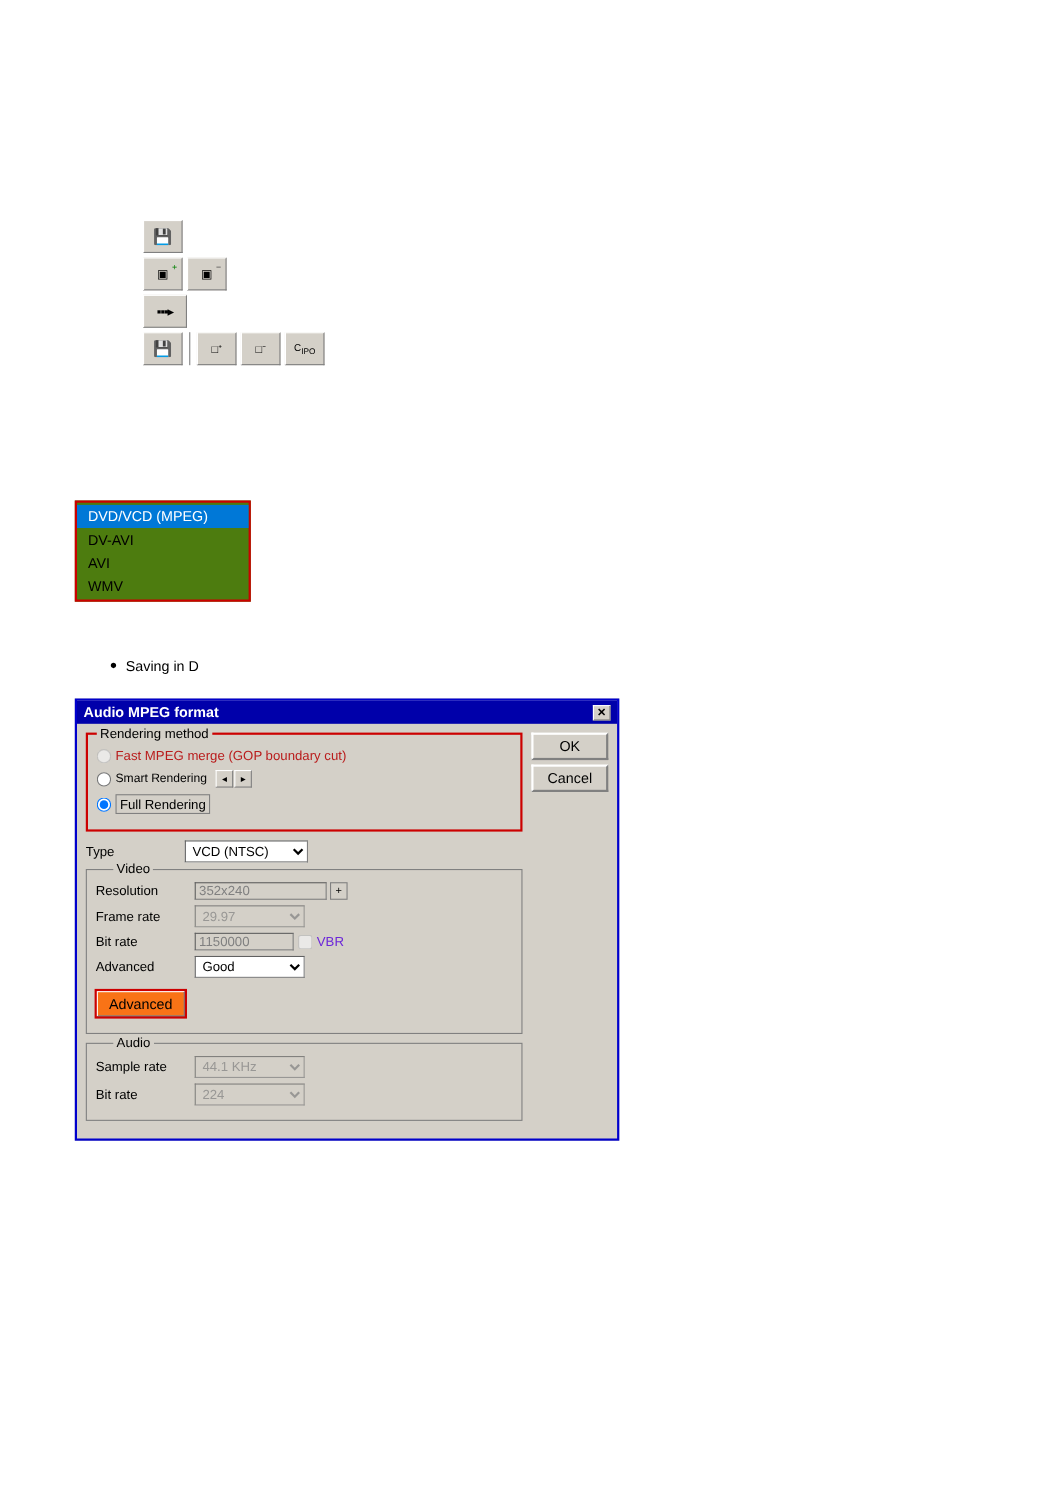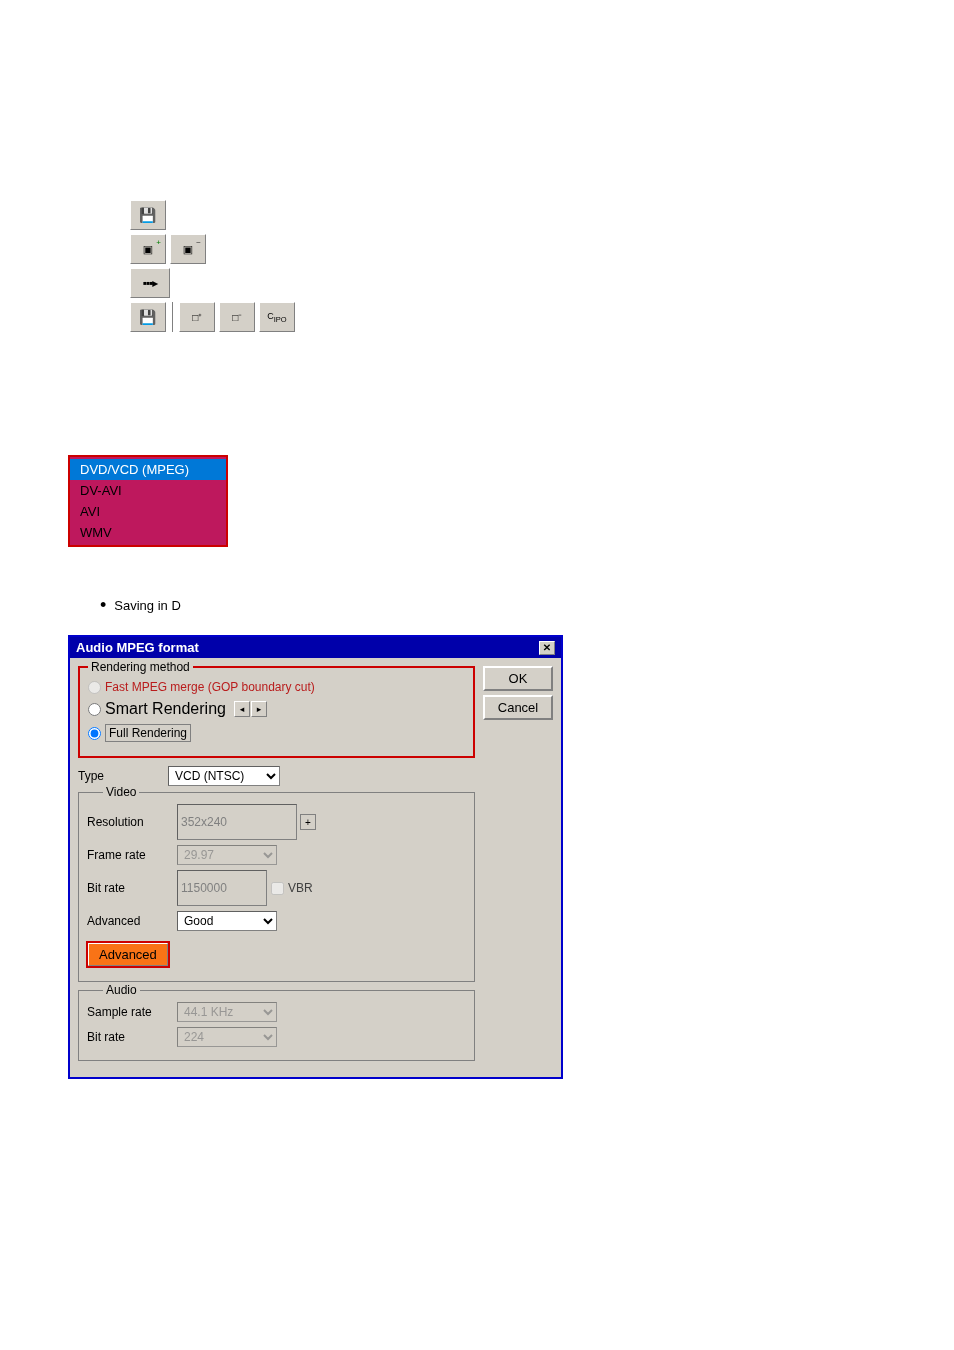--- a/index.html
+++ b/index.html
@@ -44,21 +44,21 @@
 
     .toolbar-btn.wide {
       width: 40px;
     }
 
     
     .dropdown-menu {
       position: absolute;
       top: 455px;
       left: 68px;
-      background: #be185d;
+      background: #4d7c0f;
       border: 2px solid #cc0000;
       padding: 2px 0;
       min-width: 160px;
       z-index: 10;
     }
 
     .dropdown-menu-item {
       padding: 3px 10px;
       font-size: 13px;
       color: #000000;
@@ -206,21 +206,21 @@
       margin: 5px 0;
     }
 
     .form-label {
       width: 90px;
       font-size: 12px;
       color: #000000;
     }
 
     .form-input {
-      height: 36px;
+      height: 16px;
       background: #d4d0c8;
       border: 1px solid #808080;
       border-top-color: #606060;
       border-left-color: #606060;
       padding: 0 3px;
       font-size: 12px;
       color: #808080;
     }
 
     .form-select {
@@ -245,21 +245,21 @@
     .form-select.medium { width: 100px; }
 
     .vbr-row {
       display: flex;
       align-items: center;
       gap: 4px;
     }
 
     .checkbox-label {
       font-size: 12px;
-      color: #404040;
+      color: #6d28d9;
     }
 
     
     .section-group {
       border: 1px solid #808080;
       padding: 6px 8px 8px 8px;
       margin-bottom: 8px;
       position: relative;
     }
 
@@ -383,21 +383,21 @@
       <div class="group-box render-group-red">
         <span class="group-box-label">Rendering method</span>
 
         <div class="radio-row">
           <input type="radio" name="render" disabled="" style="">
           <label style="color:#b91c1c; font-size:12px;">Fast MPEG merge (GOP boundary cut)</label>
         </div>
 
         <div class="radio-row">
           <input type="radio" name="render" style="">
-          <label style="font-size:16px;">Smart Rendering</label>
+          <label style="font-size:11px;">Smart Rendering</label>
           <div class="nav-arrows">
             <div class="nav-arrow-btn">◂</div>
             <div class="nav-arrow-btn">▸</div>
           </div>
         </div>
 
         <div class="radio-row">
           <input type="radio" name="render" checked="" style="">
           <label style="font-size:12px; border:1px solid #808080; padding:1px 3px;">Full Rendering</label>
         </div>

